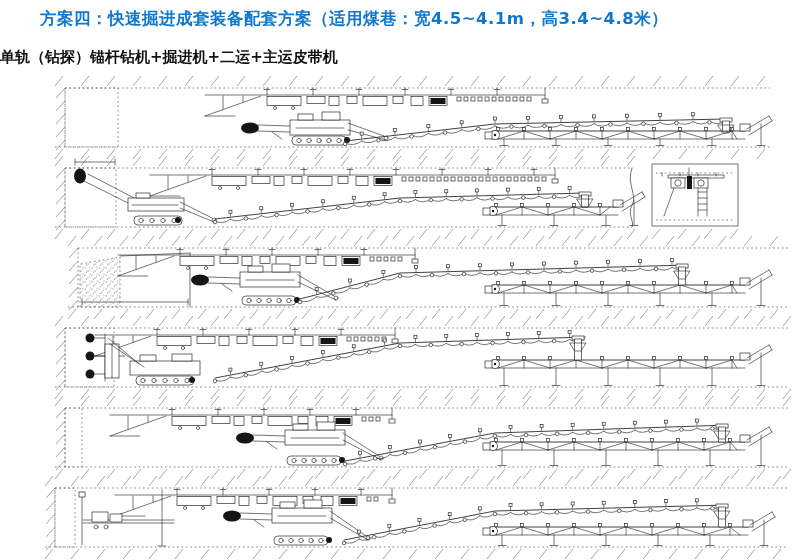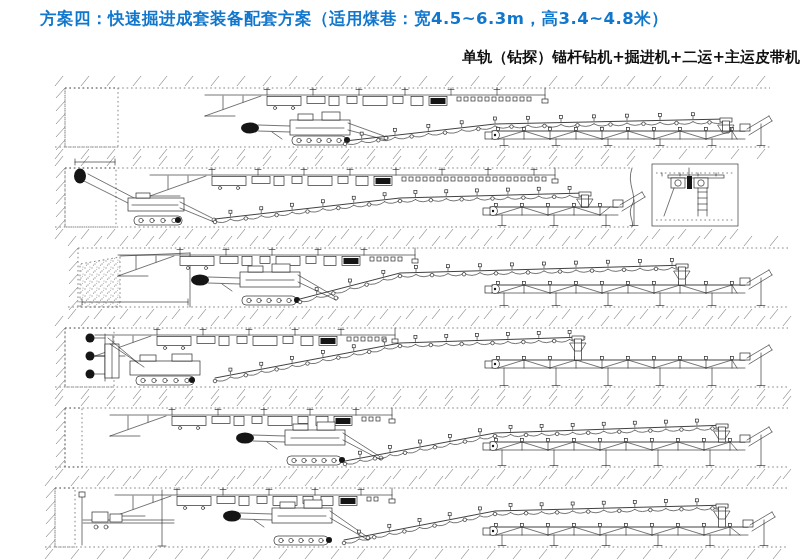--- a/index.html
+++ b/index.html
@@ -1,33 +1,33 @@
 <!DOCTYPE html>
 <html><head>
 <meta charset="utf-8">
 <style>
   html,body{margin:0;padding:0;background:#fff;}
   .page{position:relative;width:800px;height:560px;background:#fff;overflow:hidden;
         font-family:"DejaVu Sans","Liberation Sans",sans-serif;}
   .title{position:absolute;left:40px;top:8px;font-size:16.5px;font-weight:bold;letter-spacing:.5px;}
-  .subtitle{position:absolute;left:0;top:48px;width:800px;text-align:right;
+  .subtitle{position:absolute;left:0;top:48px;width:800px;text-align:left;
             font-size:15px;font-weight:600;color:#111;}
   svg{position:absolute;left:0;top:0;}
   .k{stroke:#2b2b2b;stroke-width:.9;fill:none;stroke-linecap:round;}
   .t{stroke:#2b2b2b;stroke-width:.65;fill:none;stroke-linecap:round;}
   .d{stroke:#666;stroke-width:.8;fill:none;stroke-dasharray:1.6 2.8;}
   .h{stroke:#8f8f8f;stroke-width:.8;fill:none;}
   .f{fill:#151515;stroke:none;}
   .wt{fill:#fff;stroke:#2b2b2b;stroke-width:.7;}
 </style>
 </head>
 <body>
 
 <div class="page">
-  <div class="title" style="color: rgb(17, 119, 205);">方案四：快速掘进成套装备配套方案（适用煤巷：宽4.5~6.3m，高3.4~4.8米）</div>
+  <div class="title" style="color: rgb(17, 119, 205);">方案四：快速掘进成套装备配套方案（适用煤巷：宽4.5~4.1m，高3.4~4.8米）</div>
   <div class="subtitle">单轨（钻探）锚杆钻机+掘进机+二运+主运皮带机</div>
   <svg width="800" height="560" viewBox="0 0 800 560">
     <defs>
       <pattern id="stip" width="7" height="7" patternUnits="userSpaceOnUse">
         <circle cx="1" cy="2" r="0.7" fill="#9a9a9a"></circle>
         <circle cx="4" cy="5" r="0.7" fill="#9a9a9a"></circle>
         <circle cx="6" cy="1" r="0.6" fill="#9a9a9a"></circle>
         <circle cx="2.5" cy="6.2" r="0.6" fill="#9a9a9a"></circle>
         <circle cx="5.6" cy="3.2" r="0.5" fill="#9a9a9a"></circle>
       </pattern>

